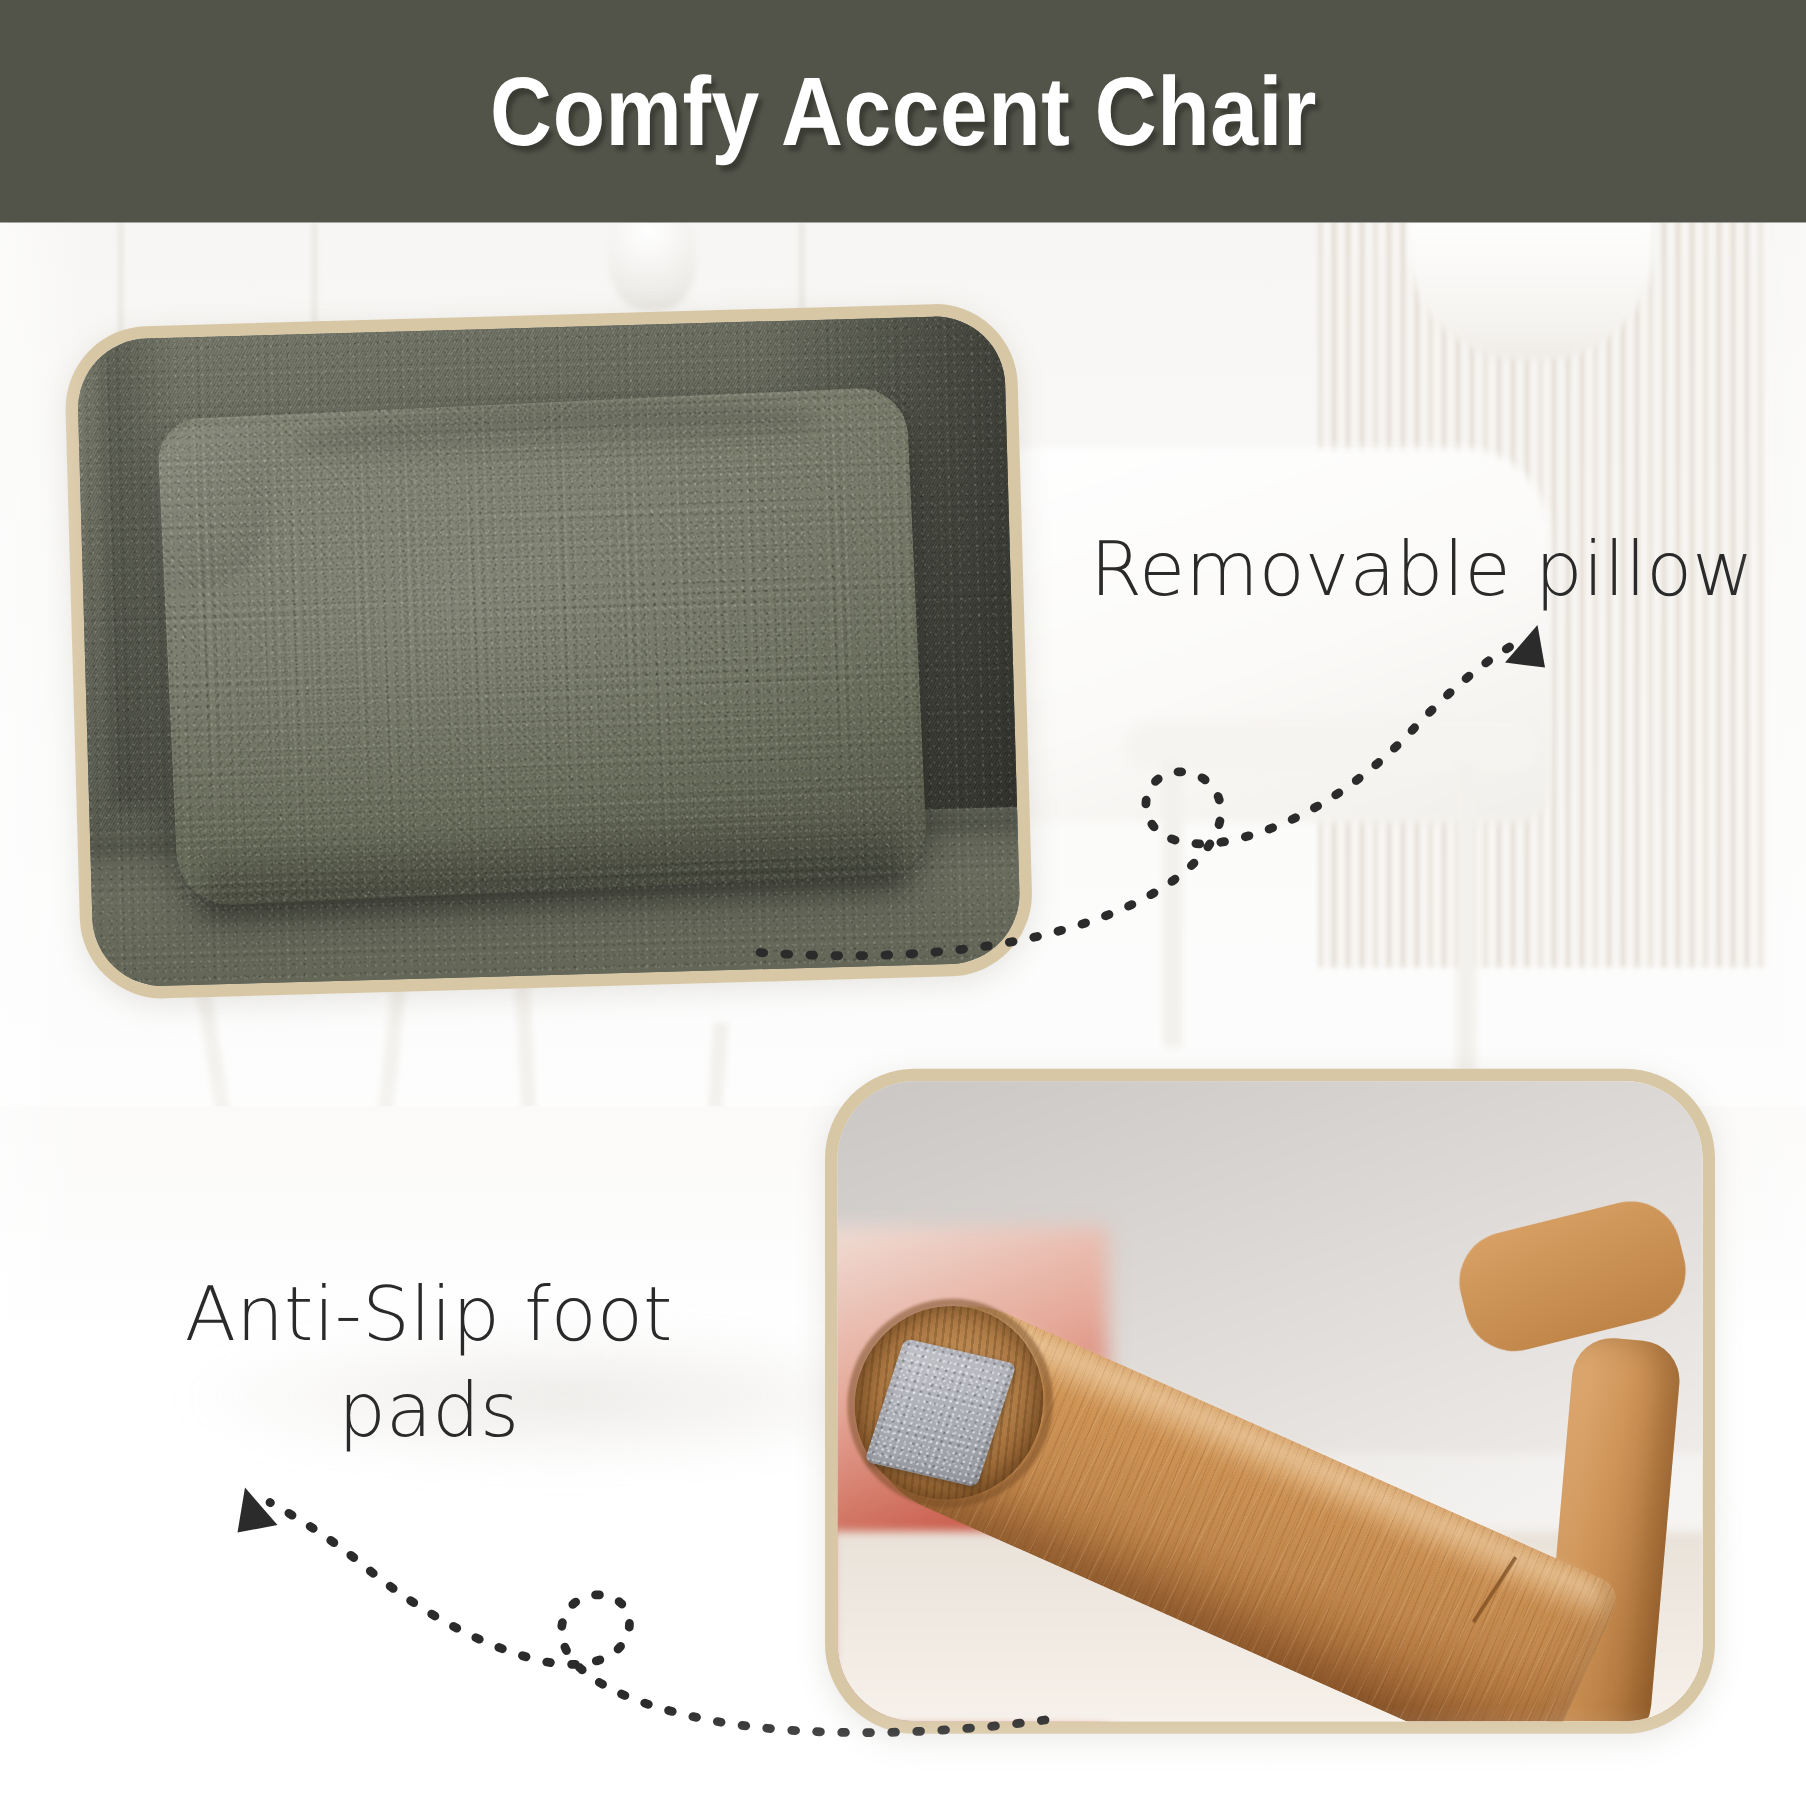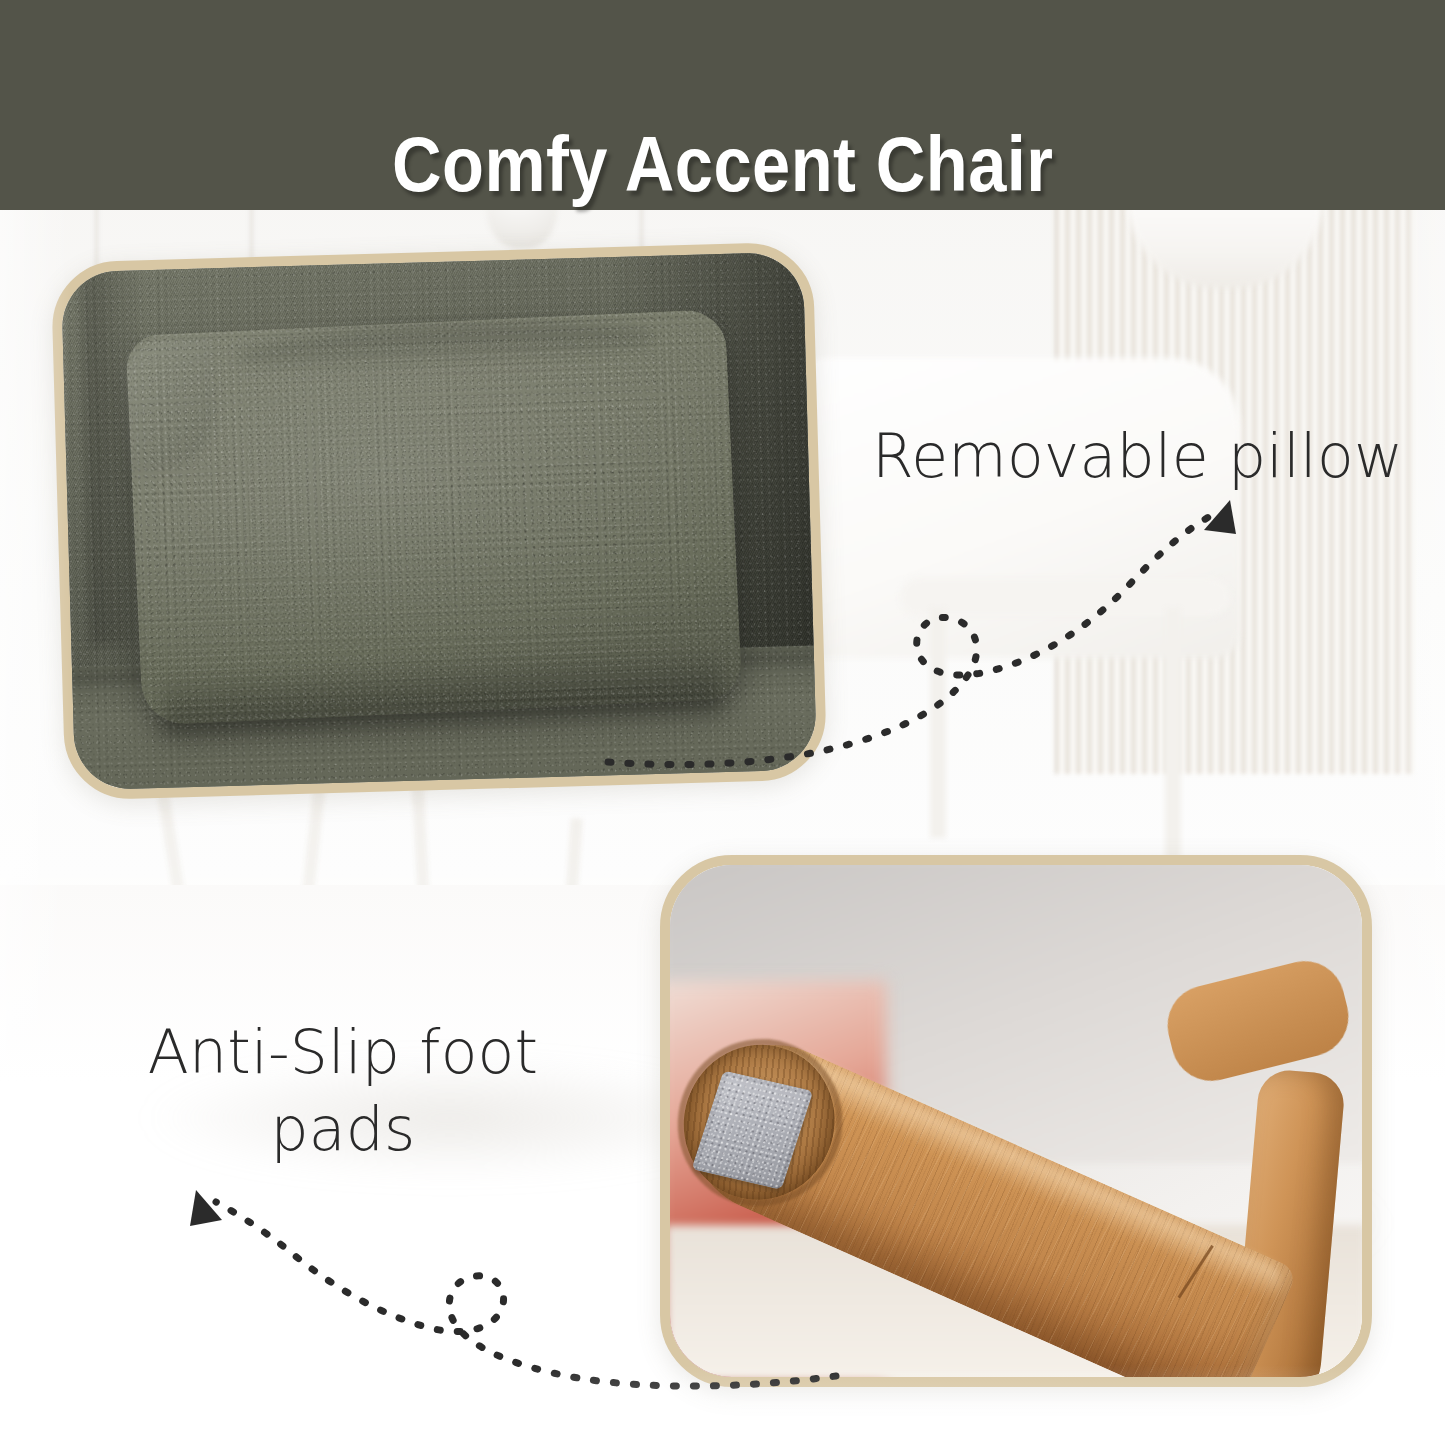--- a/index.html
+++ b/index.html
@@ -14,23 +14,23 @@
   #stage {
     position:absolute; inset:0;
     width:1445px; height:1445px;
     overflow:hidden;
     background:#fdfcfb;
   }
 
   
   #header-banner {
     position:absolute; left:0; top:0;
-    width:1445px; height:210px;
+    width:1445px; height:178px;
     background:#535449;
-    display:flex; align-items:flex-end; justify-content:center;
+    display:flex; align-items:center; justify-content:center;
     z-index:40;
   }
   #header-title {
     color:#ffffff;
     font-size:78px;
     font-weight:bold;
     letter-spacing:0.5px;
     font-family:"Liberation Sans Narrow","Liberation Sans",sans-serif;
     transform:scaleX(0.88);
     text-shadow:4px 5px 4px rgba(0,0,0,0.30);

